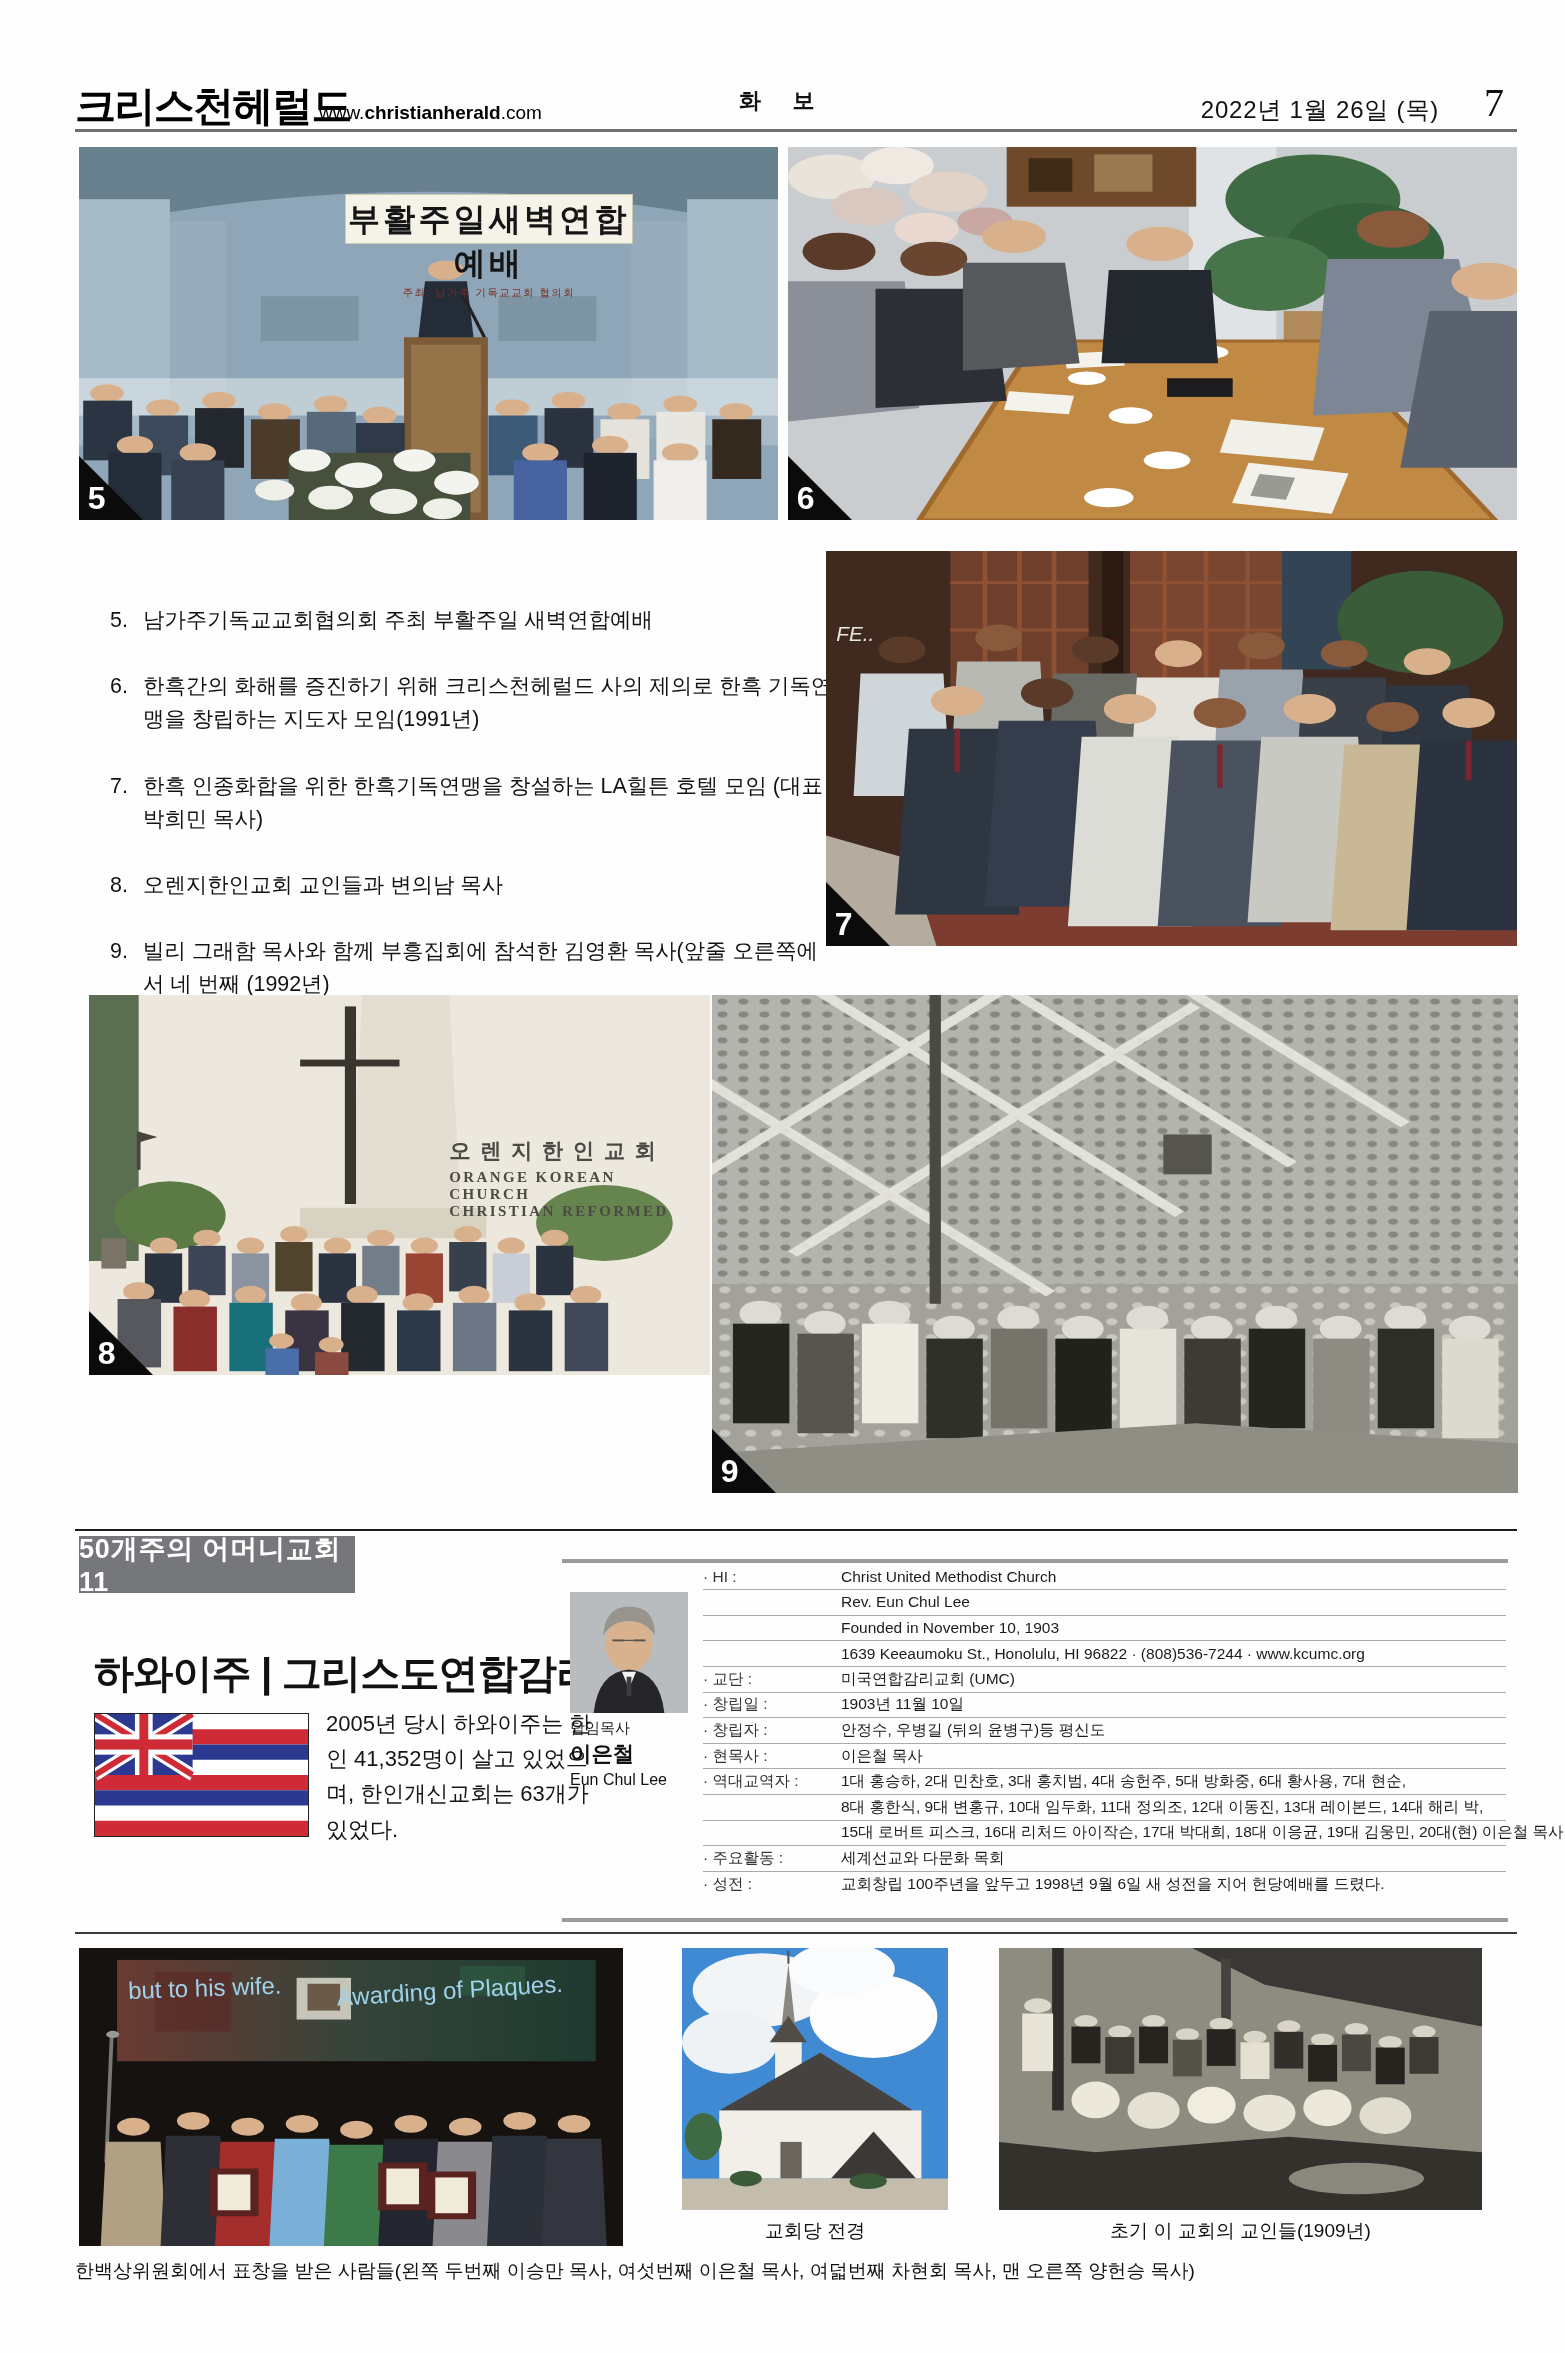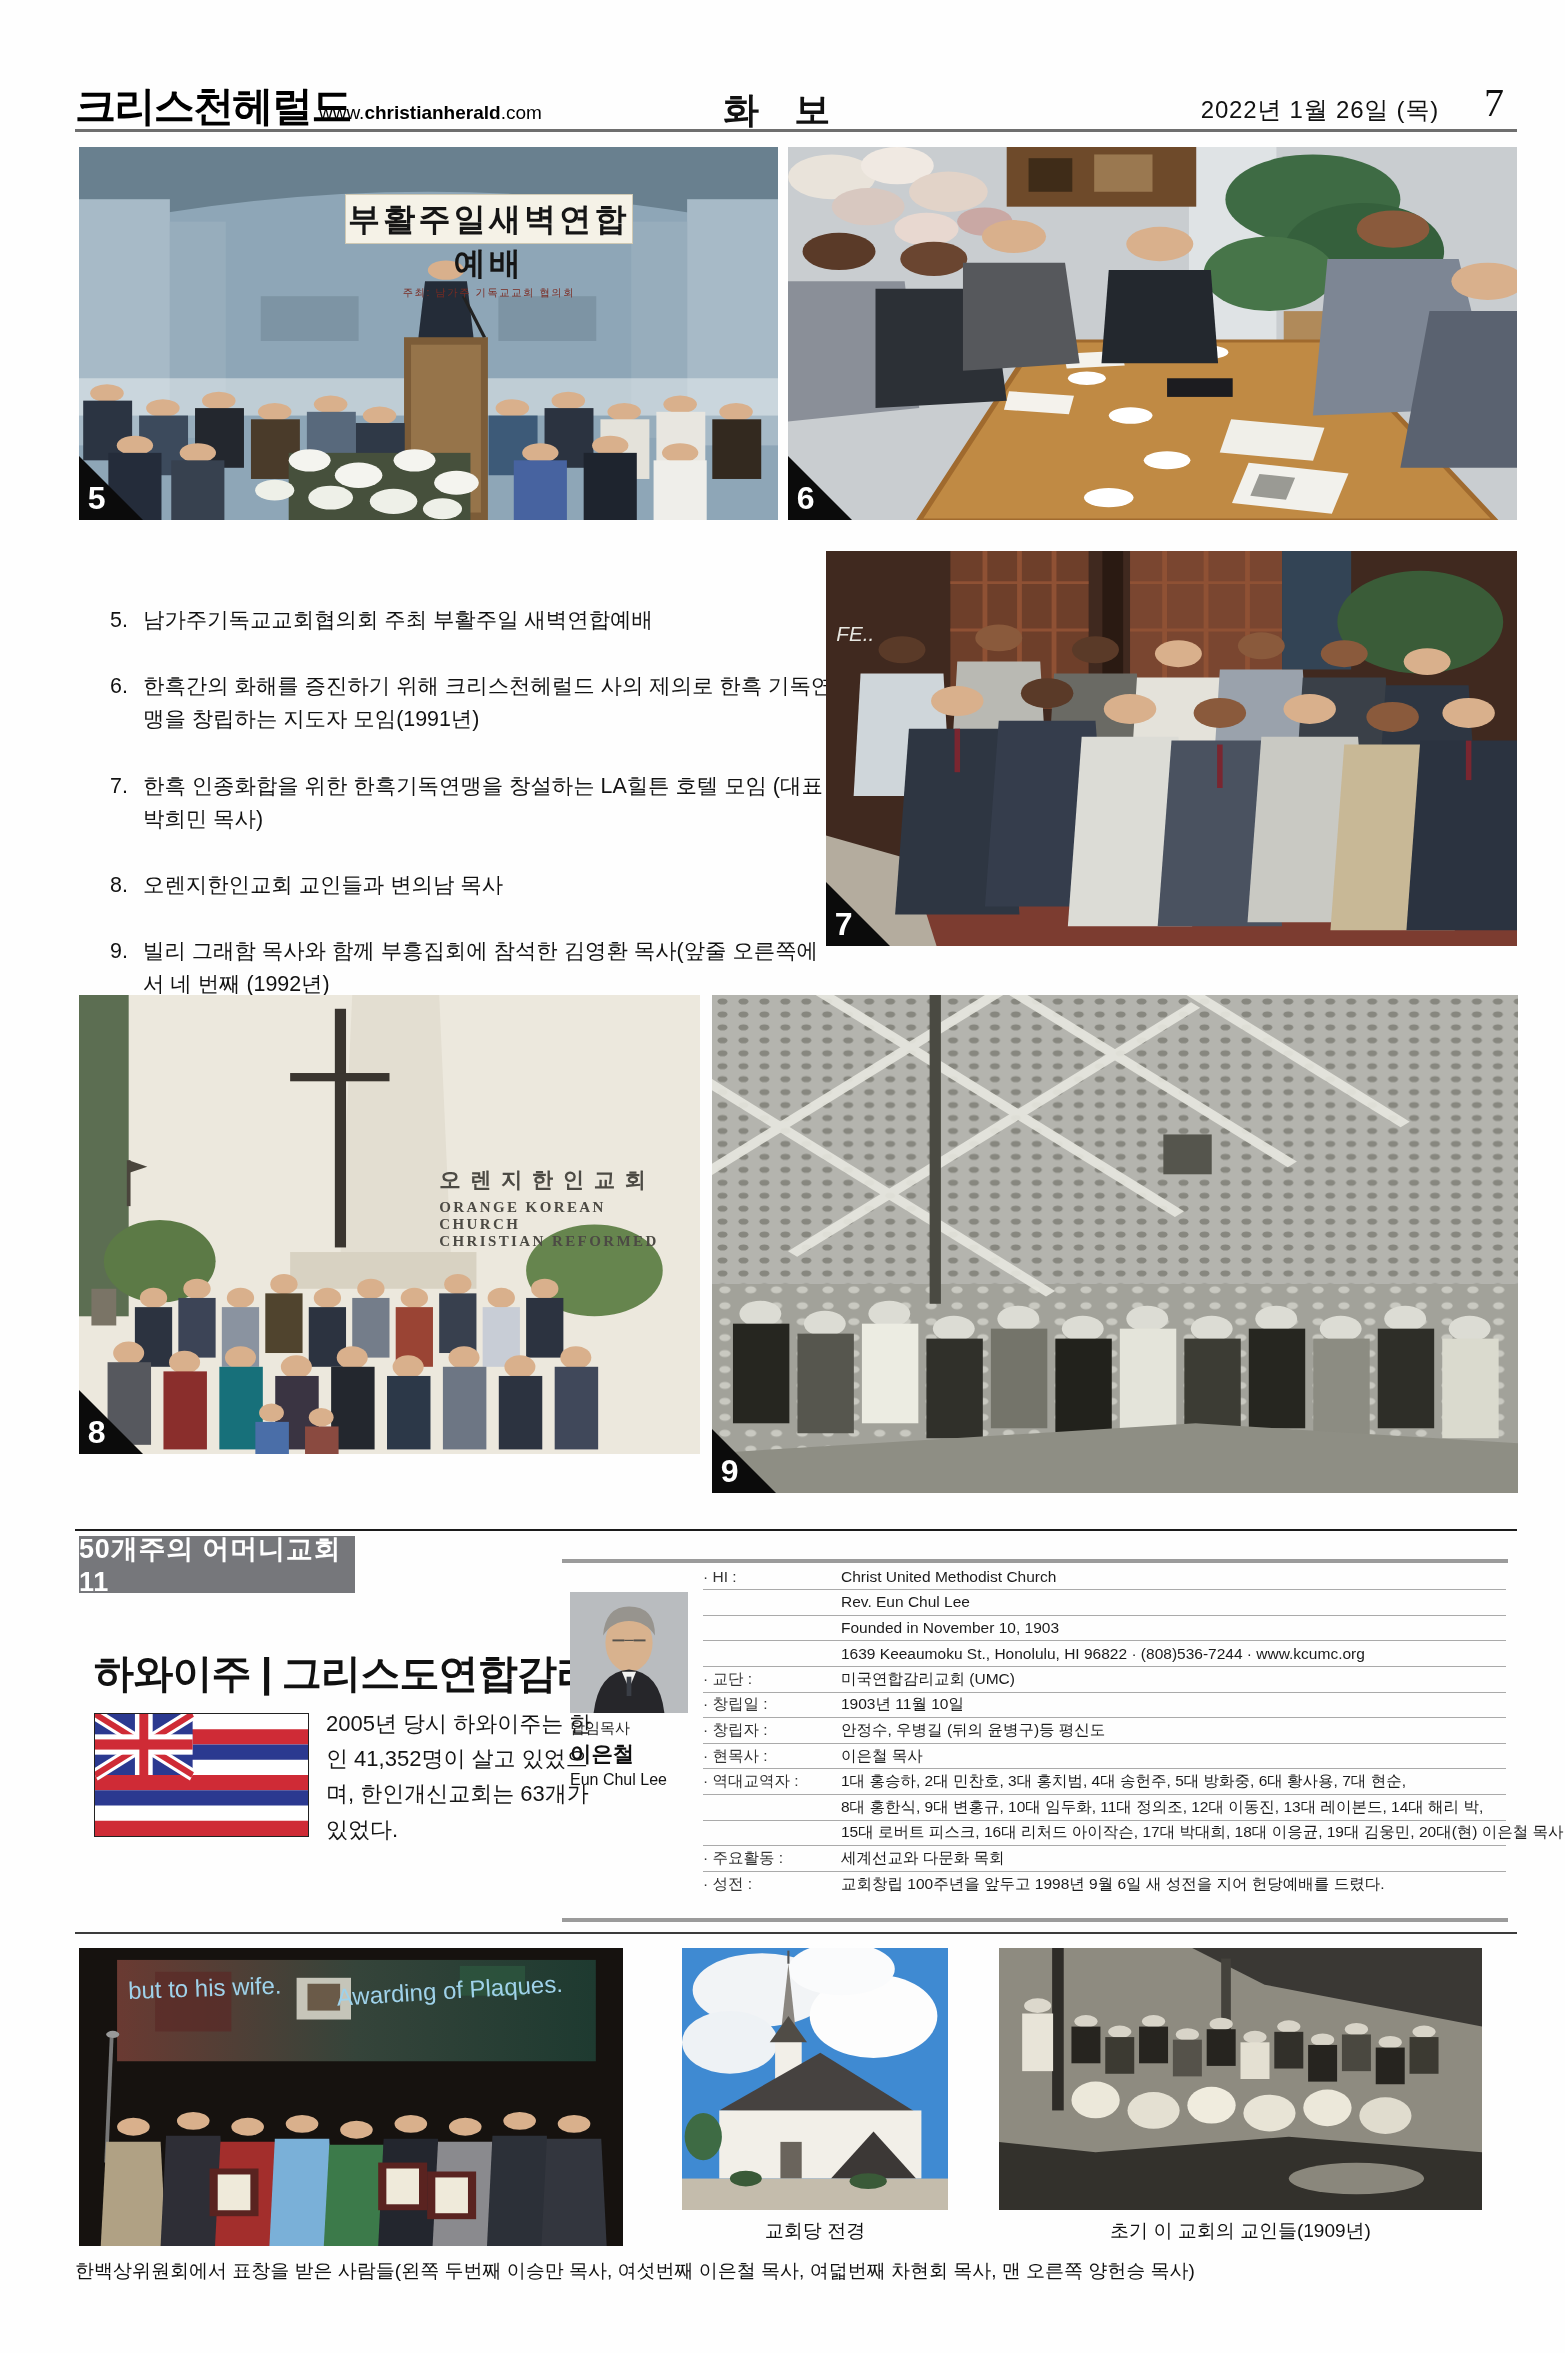--- a/index.html
+++ b/index.html
@@ -3,21 +3,21 @@
 <meta charset="utf-8">
 <style>
   html,body{margin:0;padding:0;background:#e9e9e9;}
   #page{position:relative;width:1566px;height:2354px;background:#fefefe;overflow:hidden;
         font-family:"Liberation Sans",sans-serif;color:#111;}
   .abs{position:absolute;}
   
   .logo{left:75px;top:79px;font-size:41px;font-weight:900;letter-spacing:-1.6px;color:#000;}
   .hdr-url{left:319px;top:102px;font-size:19px;color:#000;}
   .hdr-url b{font-weight:bold;}
-  .hdr-title{left:0;right:0;top:86px;text-align:center;font-size:36px;font-weight:900;letter-spacing:12.7px;}
+  .hdr-title{left:0;right:0;top:86px;text-align:center;font-size:22px;font-weight:900;letter-spacing:12.7px;}
   .hdr-date{right:127px;top:94px;font-size:24px;letter-spacing:0.8px;}
   .hdr-page{right:62px;top:79px;font-size:40px;font-family:"Liberation Serif",serif;}
   .hdr-rule{left:75px;top:129px;width:1442px;height:3.2px;background:#6f6f6f;}
   
   .photo{position:absolute;overflow:hidden;background:#cfcfcf;}
   .photo svg{position:absolute;left:0;top:0;width:100%;height:100%;}
   .corner{position:absolute;left:0;bottom:0;width:0;height:0;
           border-bottom:64px solid #0b0b0b;border-right:64px solid transparent;}
   .pnum{position:absolute;left:8.7px;bottom:3.2px;color:#fff;font-size:32px;font-weight:bold;z-index:4;}
   .banner5{position:absolute;left:38%;top:12.5%;width:41%;height:13%;background:#f5f2e7;
@@ -278,21 +278,21 @@
         <line x1="19" y1="45" x2="19" y2="56"></line>
           <line x1="57" y1="49" x2="57" y2="60"></line>
           <line x1="93" y1="48" x2="93" y2="58"></line>
       </g>
     </svg>
     <div class="fe-text">FE..</div>
     <div class="corner"></div>
     <div class="pnum">7</div>
   </div>
 
-  <div class="photo" style="left:79px;top:995px;width:621px;height:459px;">
+  <div class="photo" style="left:89px;top:995px;width:621px;height:380px;">
     <svg viewBox="0 0 100 100" preserveAspectRatio="none">
       <rect x="0" y="0" width="100" height="100" fill="#ece8dd"></rect>
       <polygon points="44,0 58,0 60,60 42,60" fill="#e3ded1"></polygon>
       <rect x="0" y="0" width="8" height="70" fill="#5c6e52"></rect>
       <g>
         <rect x="41.2" y="3" width="1.8" height="52" fill="#3a352f"></rect>
         <rect x="34" y="17" width="16" height="1.8" fill="#3a352f"></rect>
       </g>
       <ellipse cx="13" cy="58" rx="9" ry="9" fill="#5c7a46"></ellipse>
       <ellipse cx="83" cy="60" rx="11" ry="10" fill="#66854e"></ellipse>

